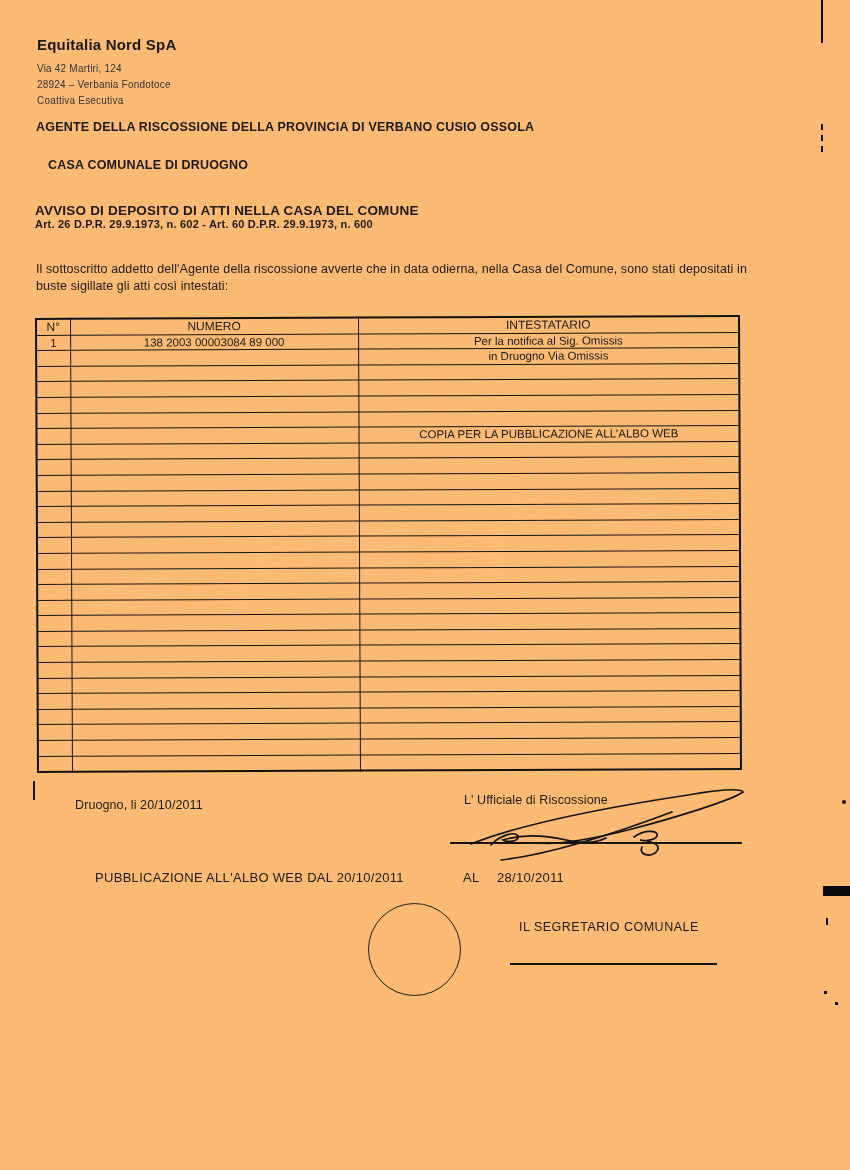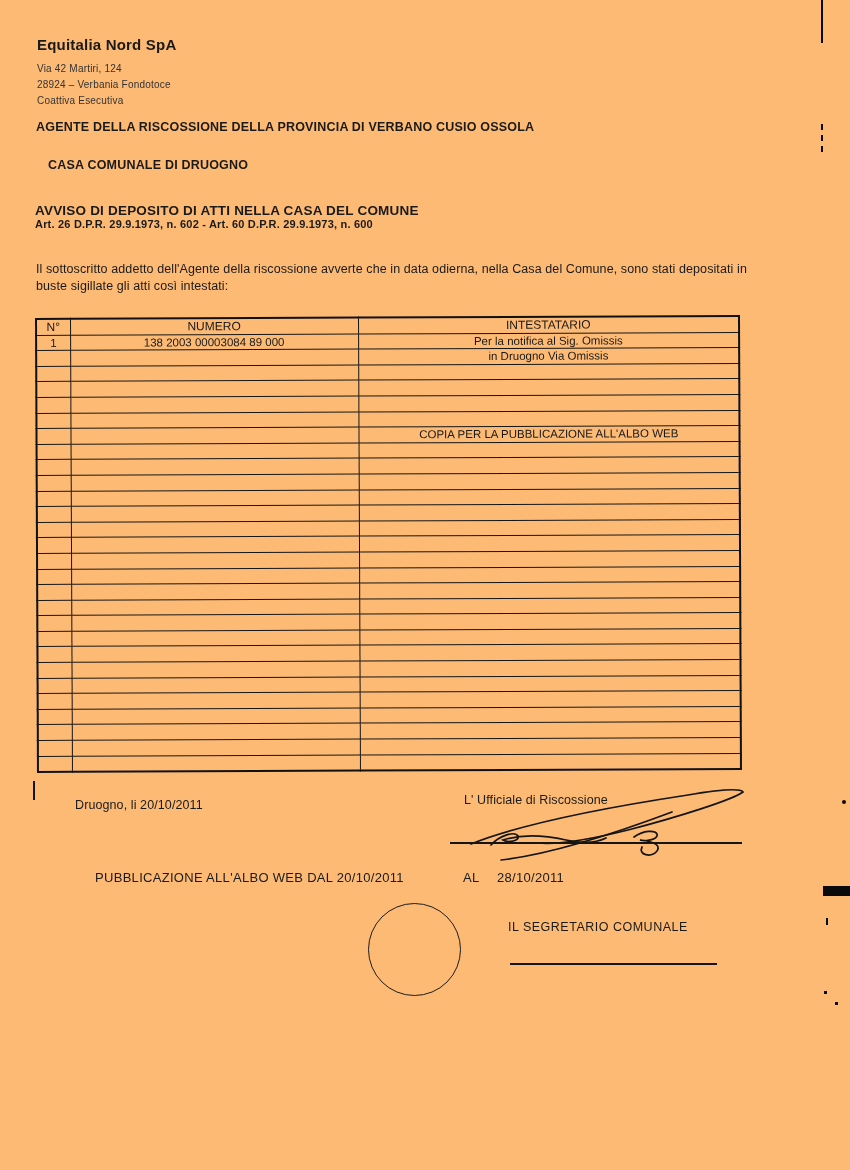--- a/index.html
+++ b/index.html
@@ -247,21 +247,21 @@
       <path d="M 188 53 C 198 46 209 46 211 50 C 213 55 200 58 194 56 C 204 57 216 60 211 67 C 205 74 192 71 196 63"></path>
     </g>
   </svg>
   <div class="abs line" style="left:450px;top:842px;width:292px;height:2px;"></div>
 
   <div class="abs pub-text" style="left:95px;top:870px;">PUBBLICAZIONE ALL'ALBO WEB DAL 20/10/2011</div>
   <div class="abs pub-text" style="left:463px;top:870px;">AL</div>
   <div class="abs pub-text" style="left:497px;top:870px;">28/10/2011</div>
 
   <div class="abs stamp-circle" style="left:368px;top:903px;"></div>
-  <div class="abs footer-text" style="left:508px;top:920px;letter-spacing:.5px;">IL SEGRETARIO COMUNALE</div>
+  <div class="abs footer-text" style="left:519px;top:920px;letter-spacing:.5px;">IL SEGRETARIO COMUNALE</div>
   <div class="abs line" style="left:510px;top:963px;width:207px;height:1.6px;"></div>
 
   <div class="abs artifact" style="left:821px;top:0;width:2px;height:43px;"></div>
   <div class="abs artifact-dash" style="left:821px;top:124px;width:0;height:28px;"></div>
   <div class="abs artifact" style="left:842px;top:800px;width:4px;height:4px;border-radius:2px;"></div>
   <div class="abs artifact" style="left:823px;top:886px;width:27px;height:10px;"></div>
   <div class="abs artifact" style="left:826px;top:918px;width:2px;height:7px;"></div>
   <div class="abs artifact" style="left:824px;top:991px;width:3px;height:3px;"></div>
   <div class="abs artifact" style="left:835px;top:1002px;width:3px;height:3px;"></div>
 </div>

